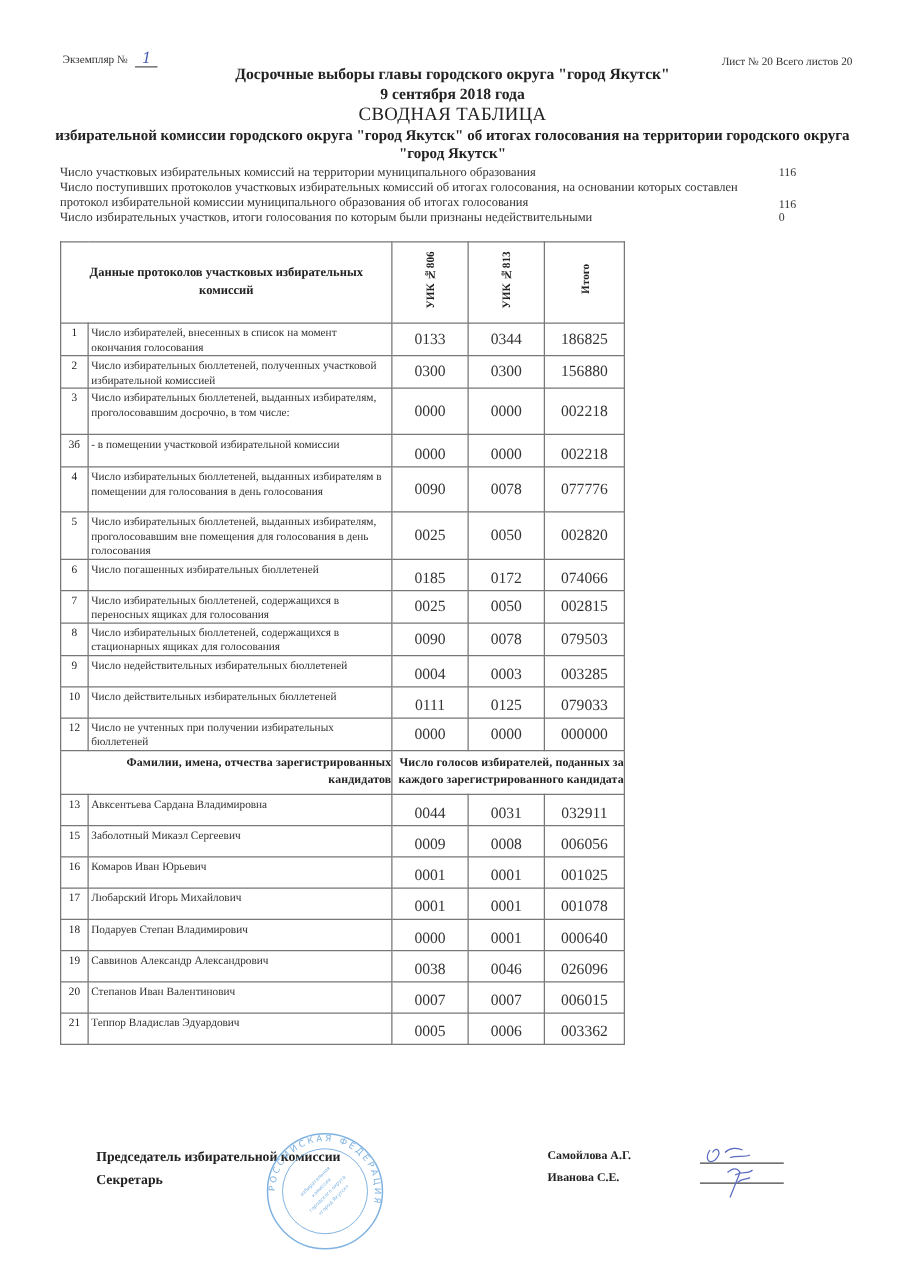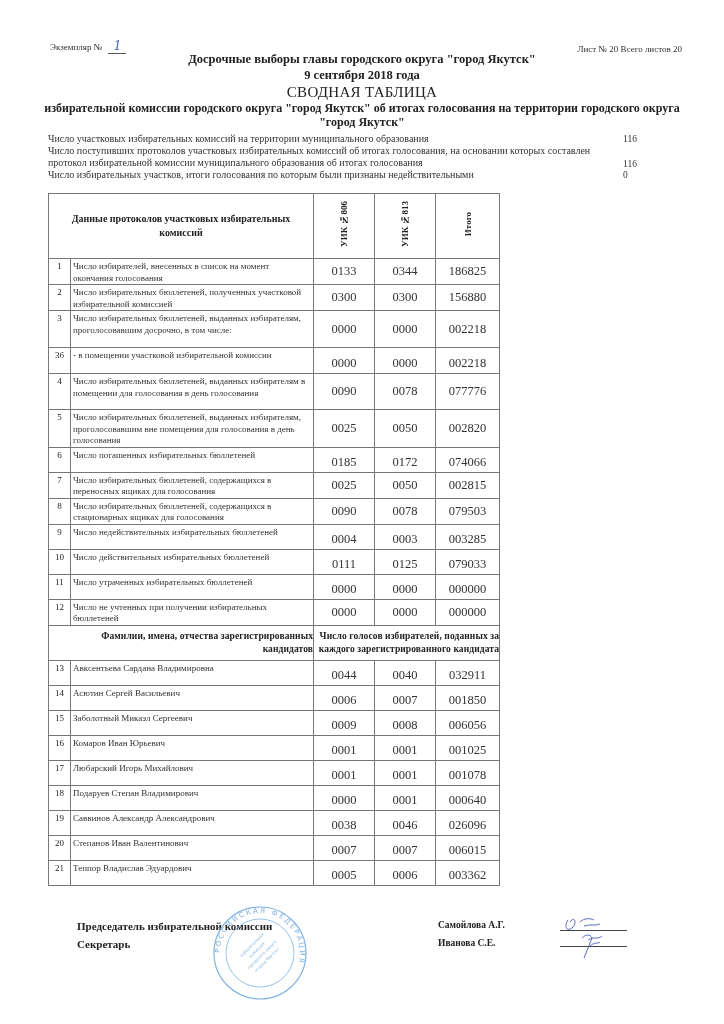--- a/index.html
+++ b/index.html
@@ -150,52 +150,38 @@
     <td class="c-val val-low">003285</td>
   </tr>
   <tr style="height:25px">
     <td class="c-num">10</td>
     <td class="c-lbl">Число действительных избирательных бюллетеней</td>
     <td class="c-val val-low">0111</td>
     <td class="c-val val-low">0125</td>
     <td class="c-val val-low">079033</td>
   </tr>
   <tr style="height:25px">
-    <td class="c-num">11</td>
-    <td class="c-lbl">Число утраченных избирательных  бюллетеней</td>
-    <td class="c-val val-low">0000</td>
-    <td class="c-val val-low">0000</td>
-    <td class="c-val val-low">000000</td>
-  </tr>
-  <tr style="height:25px">
     <td class="c-num">12</td>
     <td class="c-lbl">Число не учтенных при получении  избирательных бюллетеней</td>
     <td class="c-val">0000</td>
     <td class="c-val">0000</td>
     <td class="c-val">000000</td>
   </tr>
 
   <tr style="height:35px">
     <td colspan="2" class="cand-hdr">Фамилии, имена, отчества зарегистрированных кандидатов</td>
     <td colspan="3" class="cand-hdr">Число голосов избирателей, поданных за каждого зарегистрированного кандидата</td>
   </tr>
 
   <tr style="height:25px">
     <td class="c-num">13</td>
     <td class="c-lbl">Авксентьева Сардана Владимировна</td>
     <td class="c-val val-low">0044</td>
-    <td class="c-val val-low">0040</td>
+    <td class="c-val val-low">0031</td>
     <td class="c-val val-low">032911</td>
-  </tr>
-  <tr style="height:25px">
-    <td class="c-num">14</td>
-    <td class="c-lbl">Асютин Сергей Васильевич</td>
-    <td class="c-val val-low">0006</td>
-    <td class="c-val val-low">0007</td>
-    <td class="c-val val-low">001850</td>
   </tr>
   <tr style="height:25px">
     <td class="c-num">15</td>
     <td class="c-lbl">Заболотный Микаэл Сергеевич</td>
     <td class="c-val val-low">0009</td>
     <td class="c-val val-low">0008</td>
     <td class="c-val val-low">006056</td>
   </tr>
   <tr style="height:25px">
     <td class="c-num">16</td>

